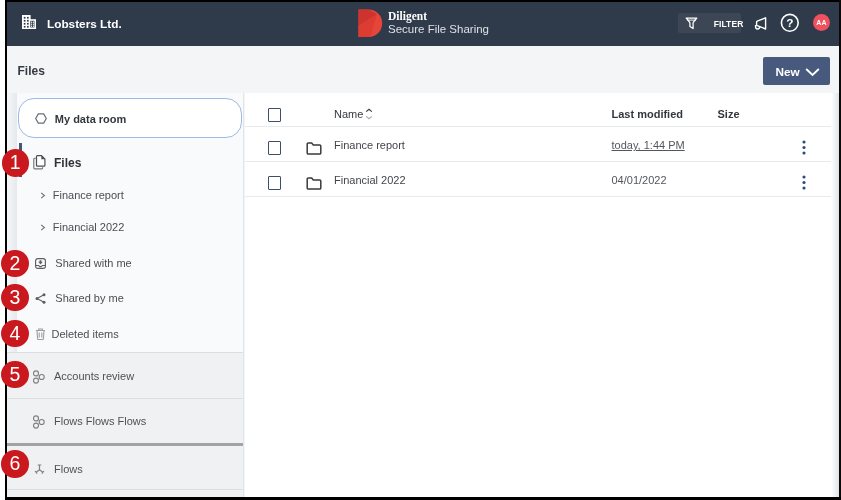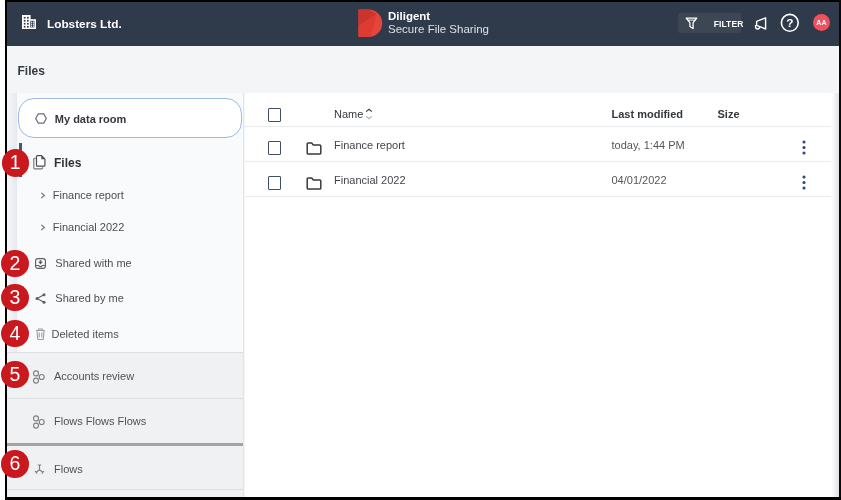--- a/index.html
+++ b/index.html
@@ -40,21 +40,21 @@
           <rect x="12" y="11.6" width="1.2" height="1.2"></rect>
       </g>
     </svg>
     <div class="abs" style="left:40.5px; top:15px; font-size:11.8px; font-weight:bold; color:#fff;">Lobsters Ltd.</div>
 
     <svg class="abs" style="left:351.5px; top:7.3px;" width="26" height="28.5" viewBox="0 0 26 28.5">
       <path d="M0.5,0.5 L10.5,0.5 A13.7,13.7 0 0 1 10.5,28 L0.5,28 Z" fill="#e8453a"></path>
       <path d="M0.5,0.5 L10.5,0.5 L18.8,5.3 L0.5,16.8 Z" fill="#cd342d"></path>
       <path d="M18.8,5.3 L0.5,16.8 L0.5,28 L12.5,28 Z" fill="#dd3c33"></path>
     </svg>
-    <div class="abs" style="left:381.5px; top:8.7px; font-size:11.5px; font-weight:bold; color:#fff;">Diligent</div>
+    <div class="abs" style="left:381.5px; top:8.7px; font-size:11.5px; font-weight:bold; color:#fff;font-family:Liberation Serif, serif;">Diligent</div>
     <div class="abs" style="left:381.5px; top:21.2px; font-size:11.5px; color:#dde1e6;">Secure File Sharing</div>
 
     <div class="abs" style="left:671.7px; top:11.1px; width:62.6px; height:20.5px; background:#3d4654; border-radius:2px;">
       <svg class="abs" style="left:6.8px; top:4.4px;" width="13" height="13" viewBox="0 0 13 13">
         <path d="M1.2,1 H11.8 L8.1,5.6 V11.6 L4.9,9.4 V5.6 Z" fill="none" stroke="#fff" stroke-width="1.25" stroke-linejoin="round"></path>
         <path d="M2.3,3.1 H10.7" stroke="#fff" stroke-width="1"></path>
       </svg>
       <div class="abs" style="left:23.5px; top:6.3px; font-size:8.5px; font-weight:bold; letter-spacing:0.1px; color:#fff;padding-left:12px;">FILTER</div>
     </div>
 
@@ -66,20 +66,26 @@
     <svg class="abs" style="left:773.8px; top:11.3px;" width="20" height="20" viewBox="0 0 20 20">
       <circle cx="9.8" cy="9.8" r="8.4" fill="none" stroke="#fff" stroke-width="1.6"></circle>
       <text x="9.8" y="13.9" text-anchor="middle" font-size="11.8" font-weight="600" fill="#fff" font-family="Liberation Sans">?</text>
     </svg>
 
     <div class="abs" style="left:806.1px; top:12.3px; width:17.6px; height:17.6px; border-radius:50%; background:#f0515f; color:#fff; font-size:7px; font-weight:bold; text-align:center; line-height:17.6px;">AA</div>
   </div>
 
   <div class="abs" style="left:17.5px; top:64.3px; font-size:12px; font-weight:bold; color:#353b44;">Files</div>
 
+  <div class="abs" style="left:763.4px; top:57px; width:66.4px; height:28.3px; background:#475a7d; border-radius:2px;">
+    <div class="abs" style="left:12px; top:8px; font-size:11.8px; font-weight:bold; color:#fff;">New</div>
+    <svg class="abs" style="left:41.5px; top:10.5px;" width="15" height="9" viewBox="0 0 15 9">
+      <polyline points="1.2,1 7.5,7 13.8,1" fill="none" stroke="#fff" stroke-width="1.9"></polyline>
+    </svg>
+  </div>
 
   <div class="abs" id="sidebar" style="left:6.5px; top:93px; width:237px; bottom:2.5px; background:#f9fafb; border-right:1px solid #e2e4e7;">
 
     <div class="abs" style="left:0; top:0; width:10.5px; height:100%; background:linear-gradient(to right,#f6f7f9,#e6e8ec);"></div>
 
     <div class="abs" style="left:11.3px; top:5px; width:224px; height:40px; background:#fff; border:1.5px solid #9cbae2; border-radius:16px;">
       <svg class="abs" style="left:16px; top:13.5px;" width="12" height="11" viewBox="0 0 12 11">
         <polygon points="3.3,0.9 8.7,0.9 11.3,5.5 8.7,10.1 3.3,10.1 0.7,5.5" fill="none" stroke="#6b6f74" stroke-width="1.2"></polygon>
       </svg>
       <div class="abs" style="left:36px; top:13.5px; font-size:11px; font-weight:bold; color:#33373c;">My data room</div>
@@ -162,21 +168,21 @@
       <div class="abs" style="left:367px; top:15.1px; font-size:11px; font-weight:bold; color:#34383d;">Last modified</div>
       <div class="abs" style="left:473px; top:15.1px; font-size:11px; font-weight:bold; color:#34383d;">Size</div>
     </div>
 
     <div class="abs" style="left:0; top:34px; width:100%; height:35px; border-bottom:1px solid #e8eaec;">
       <div class="abs cb" style="left:23px; top:14px;"></div>
       <svg class="abs" style="left:61.5px; top:13.6px;" width="16" height="14" viewBox="0 0 16 14">
         <path d="M1.2,3.1 a1.1,1.1 0 0 1 1.1,-1.1 h3.4 l1.6,1.9 h6.4 a1.1,1.1 0 0 1 1.1,1.1 v6.9 a1.1,1.1 0 0 1 -1.1,1.1 h-11.4 a1.1,1.1 0 0 1 -1.1,-1.1 Z" fill="none" stroke="#3a3a3a" stroke-width="1.5"></path>
       </svg>
       <div class="abs" style="left:89.5px; top:12.4px; font-size:11px; color:#42464b;">Finance report</div>
-      <div class="abs" style="left:367px; top:12.4px; font-size:11px; color:#53575c;">today, 1:44 PM</div>
+      <div class="abs" style="left:367px; top:12.4px; font-size:11px; color:#53575c;text-decoration:underline;">today, 1:44 PM</div>
       <svg class="abs" style="left:556.5px; top:12.5px;" width="6" height="15" viewBox="0 0 6 15">
           <circle cx="3" cy="2" r="1.55" fill="#2c4a7a"></circle>
           <circle cx="3" cy="7.5" r="1.55" fill="#2c4a7a"></circle>
           <circle cx="3" cy="13" r="1.55" fill="#2c4a7a"></circle>
         </svg>
     </div>
 
     <div class="abs" style="left:0; top:69px; width:100%; height:35px; border-bottom:1px solid #e8eaec;">
       <div class="abs cb" style="left:23px; top:14px;"></div>
       <svg class="abs" style="left:61.5px; top:13.6px;" width="16" height="14" viewBox="0 0 16 14">

